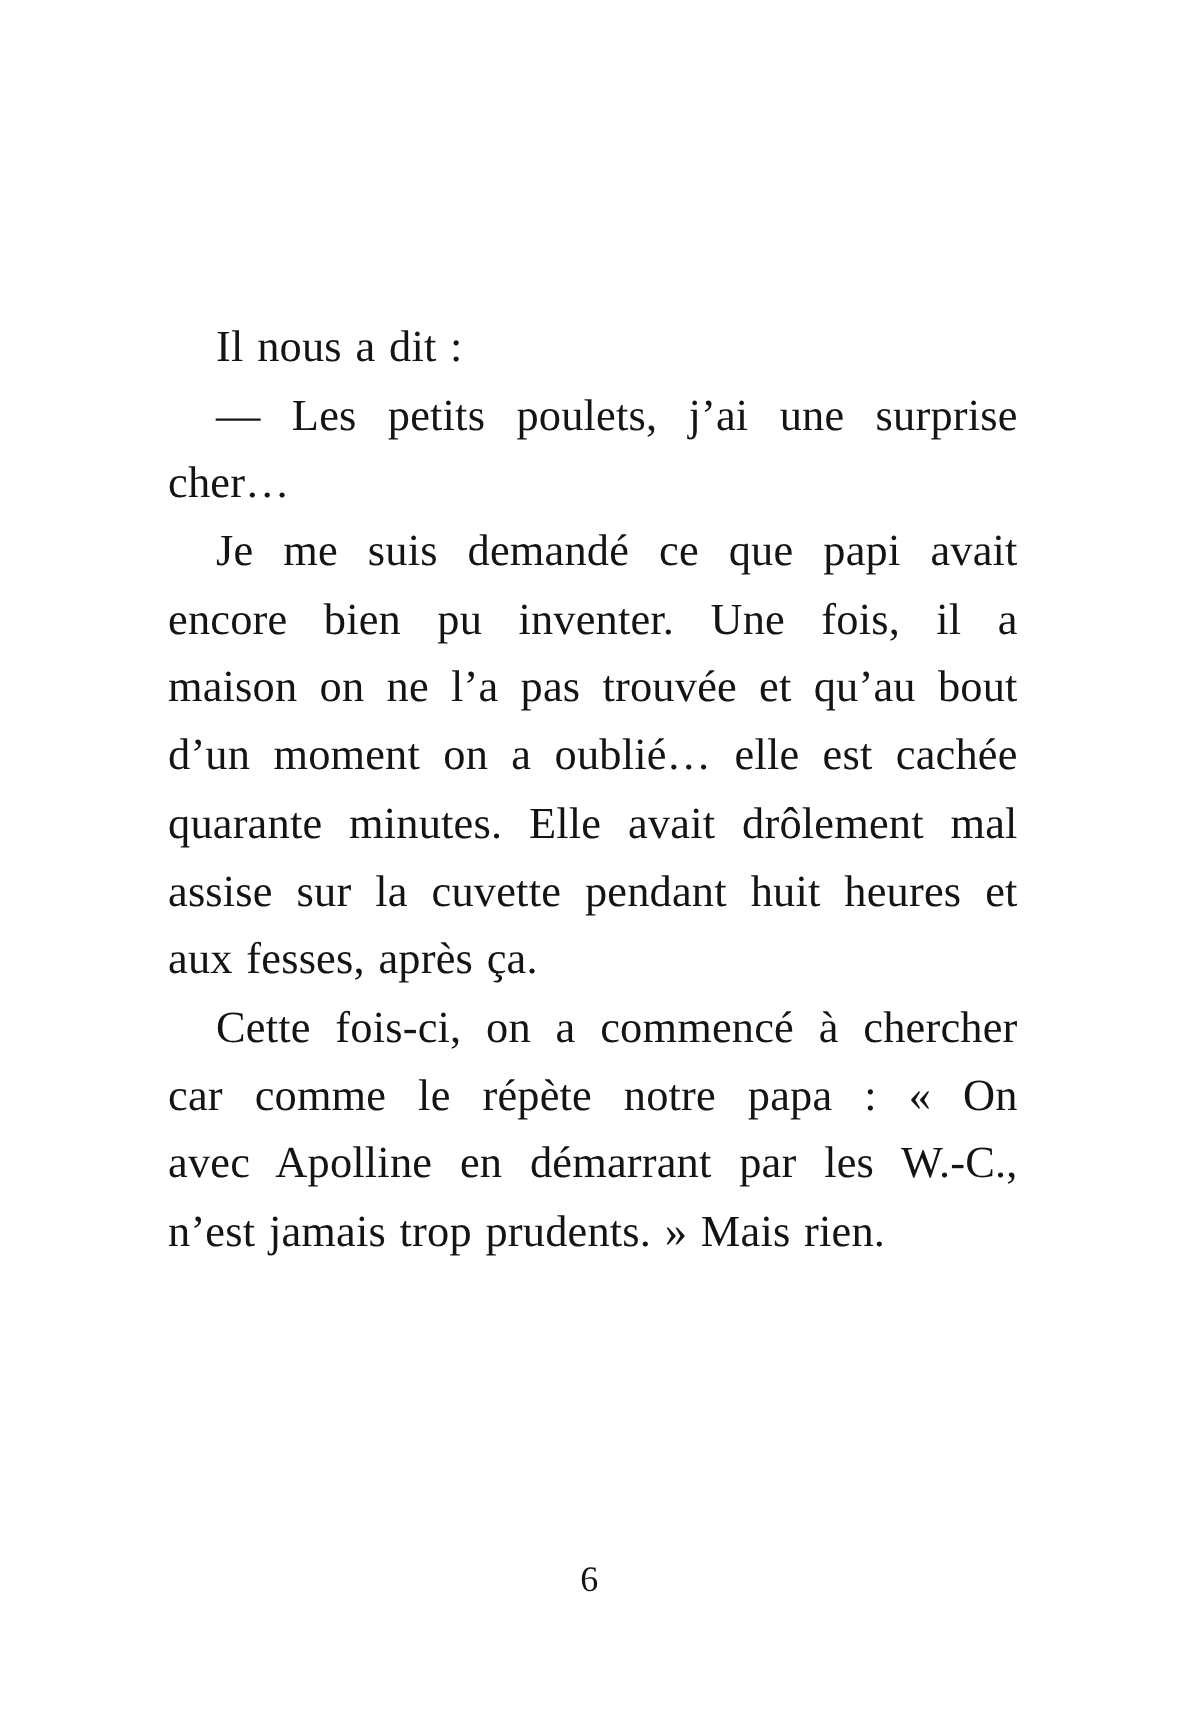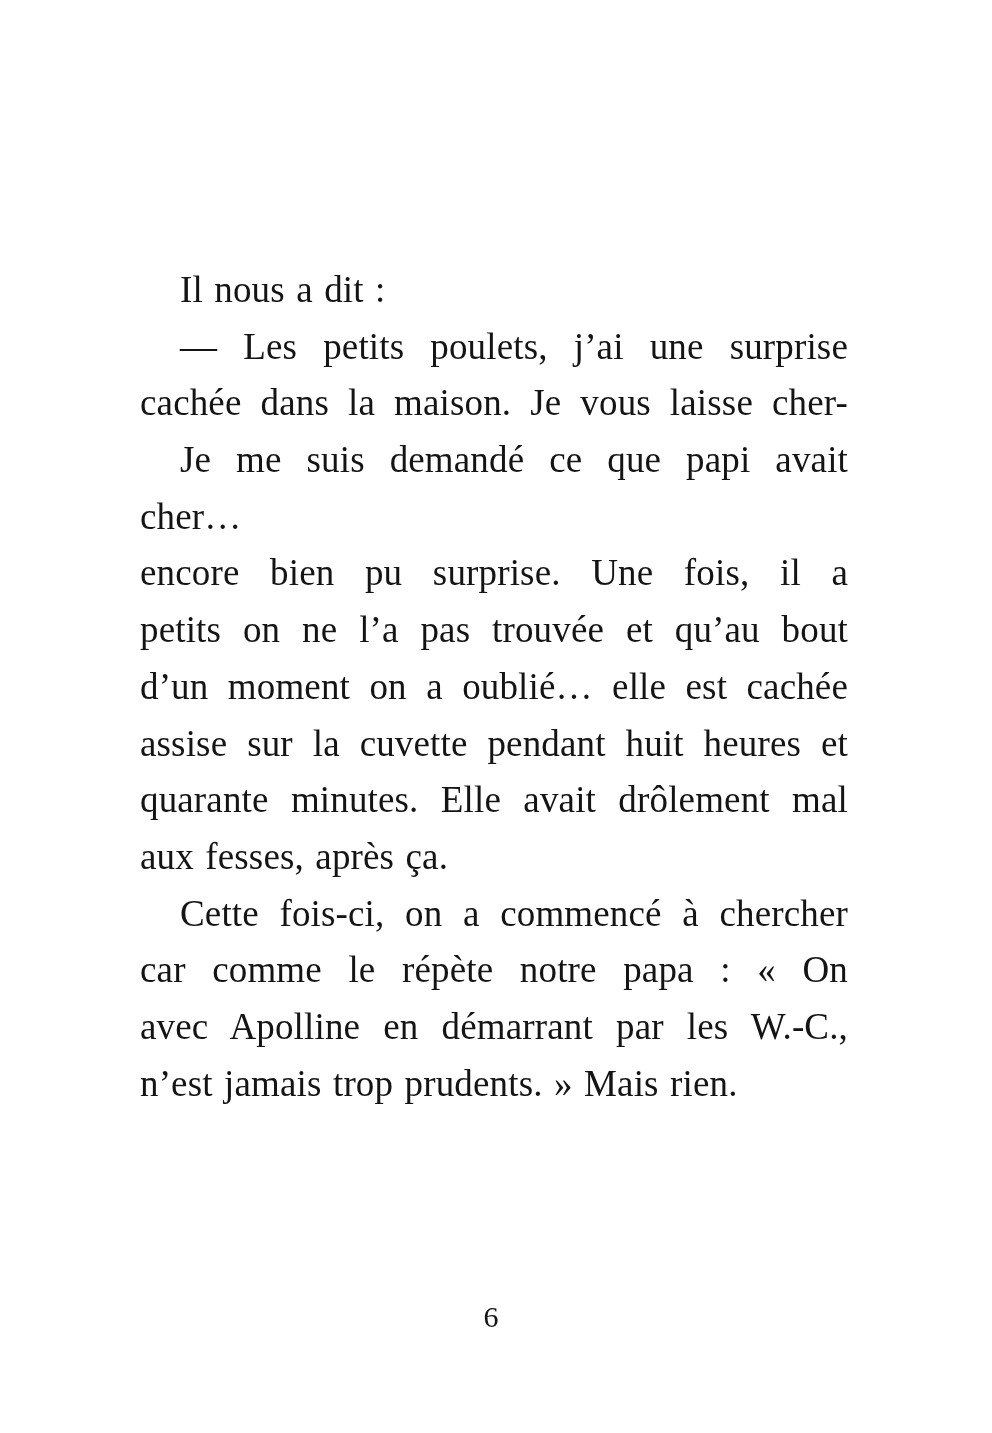--- a/index.html
+++ b/index.html
@@ -63,29 +63,28 @@
 </style>
 </head>
 <body>
 
 <div class="page">
   <div class="text-block">
 
     <div class="line indent last">Il nous a dit :</div>
 
     <div class="line indent justified">— Les petits poulets, j’ai une surprise</div>
-    <div class="line justified">cachée dans la maison. Je vous laisse cher-</div>
+    <div class="line last">cher…</div>
+
     <div class="line indent justified">Je me suis demandé ce que papi avait</div>
-
-    <div class="line last">cher…</div>
-    <div class="line justified">encore bien pu surprise. Une fois, il a</div>
-    <div class="line justified">petits on ne l’a pas trouvée et qu’au bout</div>
+    <div class="line justified">encore bien pu inventer. Une fois, il a</div>
+    <div class="line justified">maison on ne l’a pas trouvée et qu’au bout</div>
     <div class="line justified">d’un moment on a oublié… elle est cachée</div>
+    <div class="line justified">quarante minutes. Elle avait drôlement mal</div>
     <div class="line justified">assise sur la cuvette pendant huit heures et</div>
-    <div class="line justified">quarante minutes. Elle avait drôlement mal</div>
     <div class="line last">aux fesses, après ça.</div>
 
     <div class="line indent justified">Cette fois-ci, on a commencé à chercher</div>
     <div class="line justified">car comme le répète notre papa : « On</div>
     <div class="line justified">avec Apolline en démarrant par les W.-C.,</div>
     <div class="line last">n’est jamais trop prudents. » Mais rien.</div>
 
   </div>
 
   <div class="page-number">6</div>

